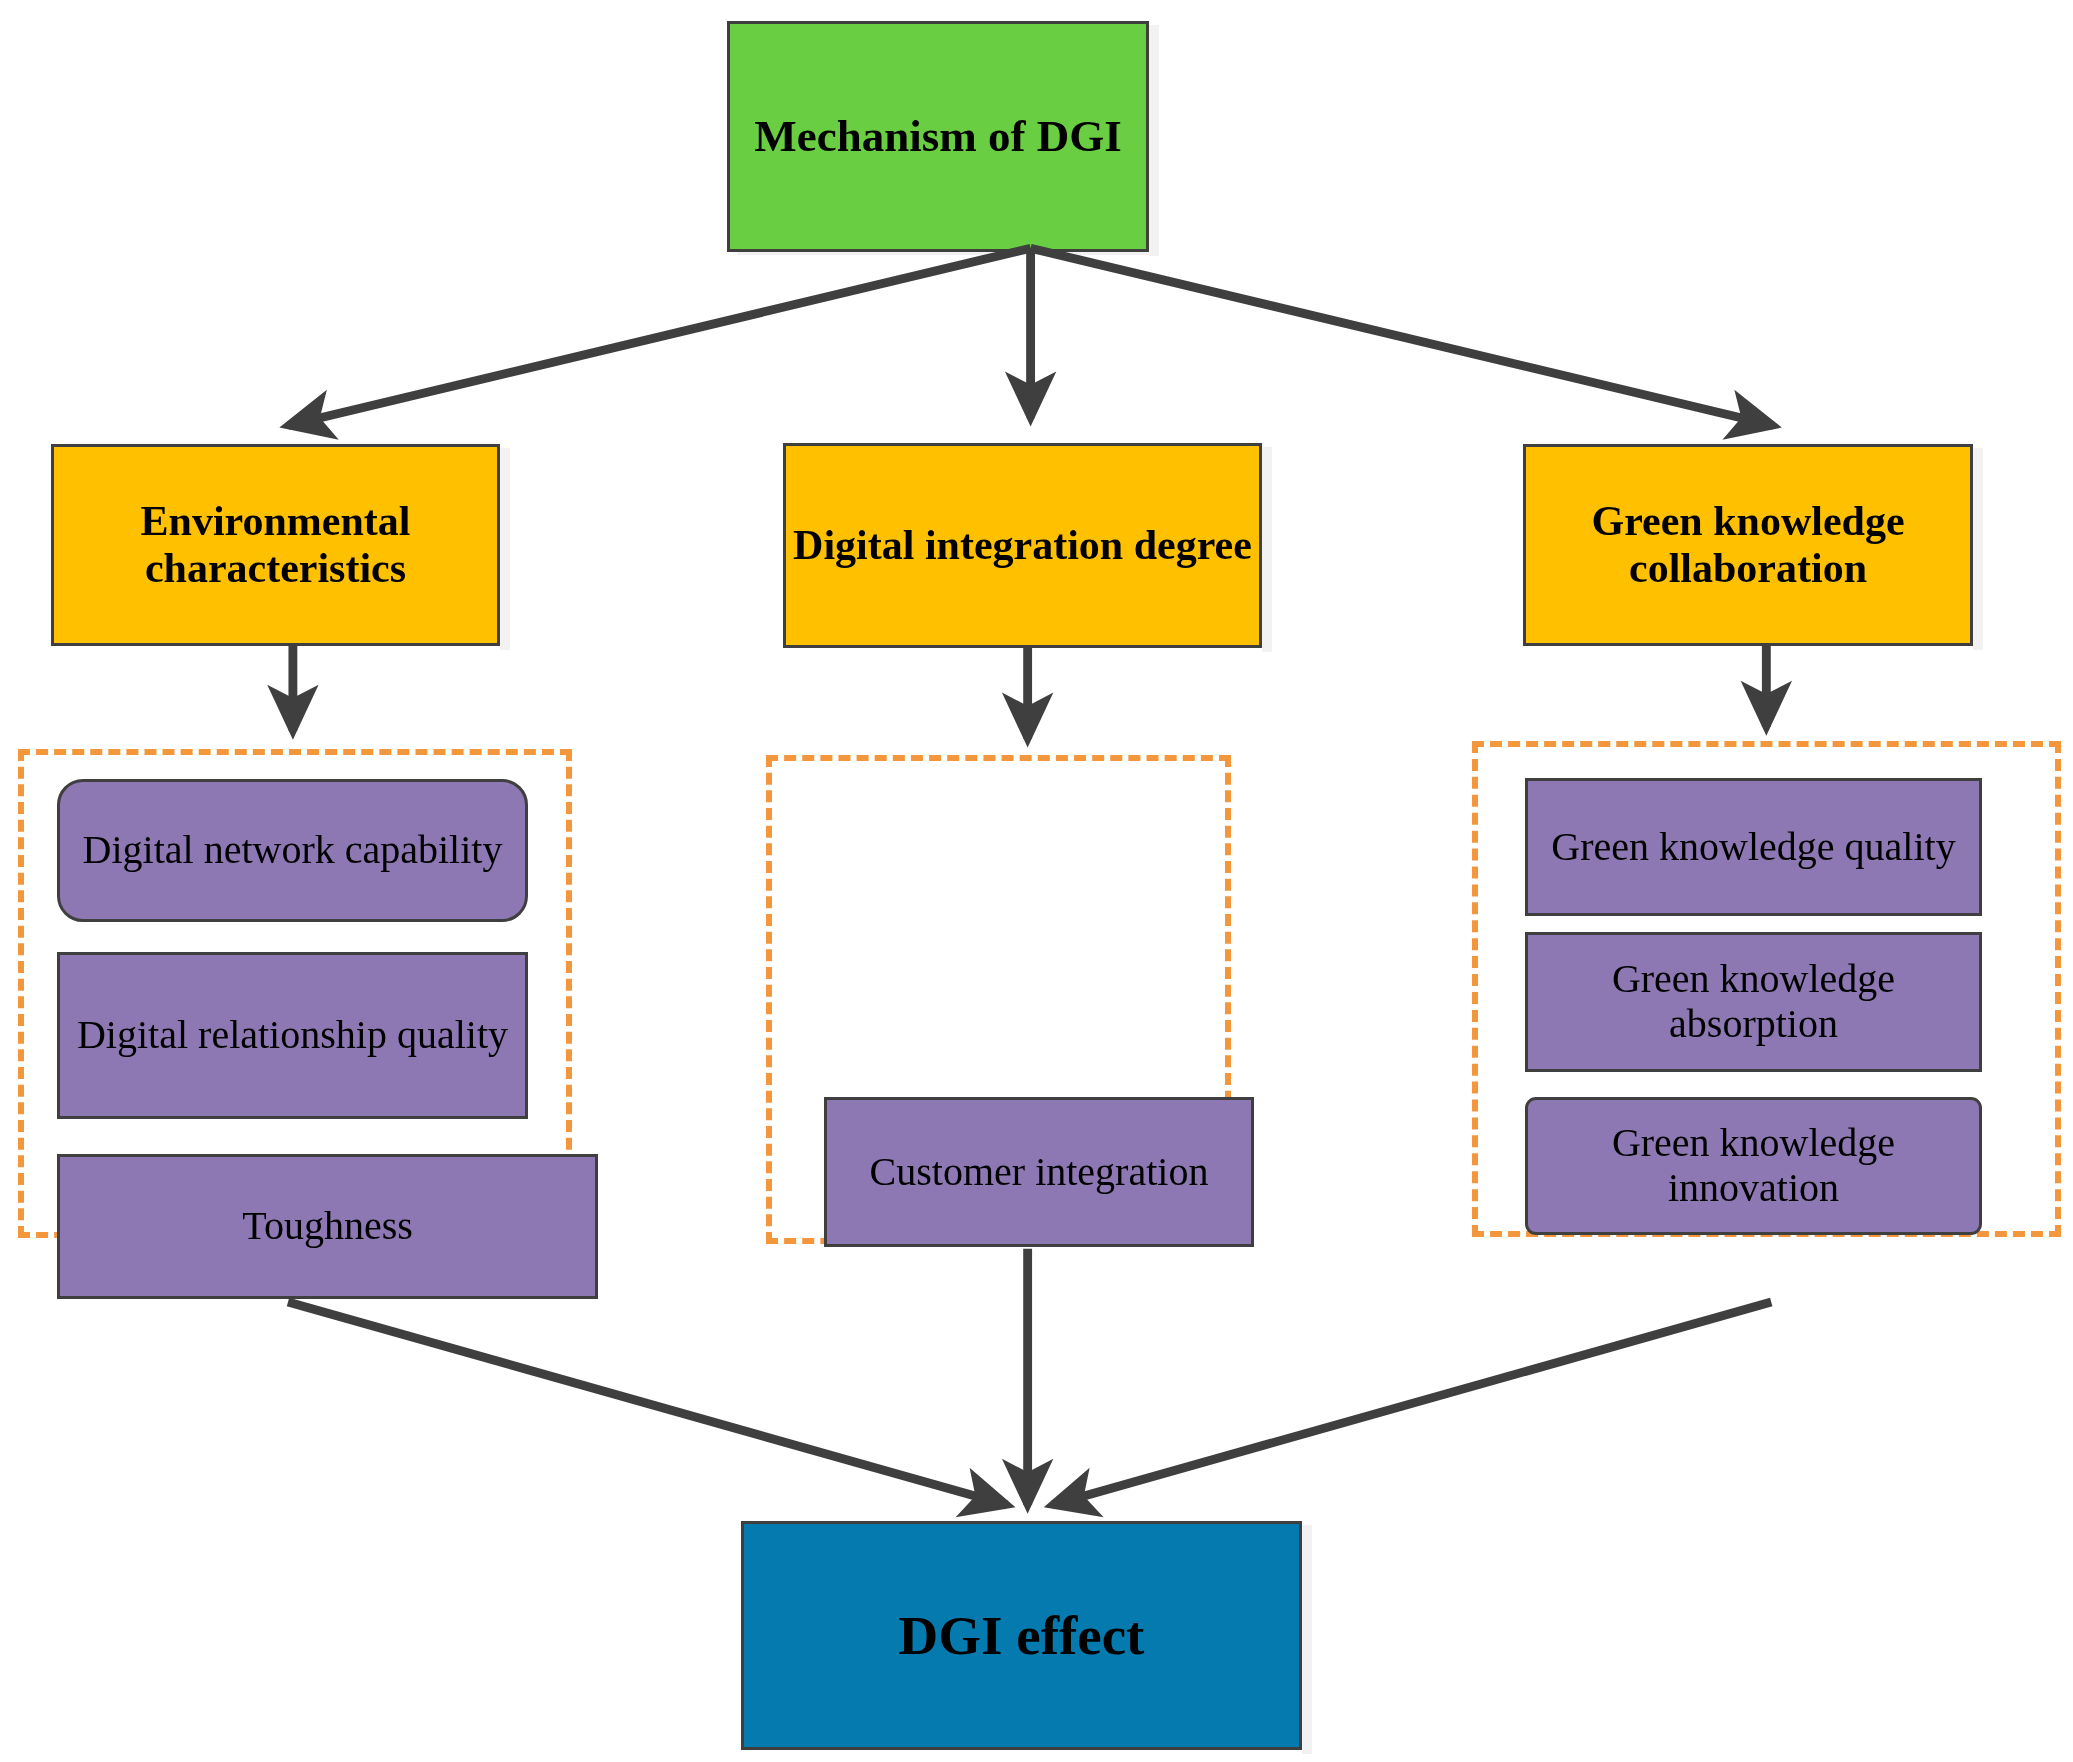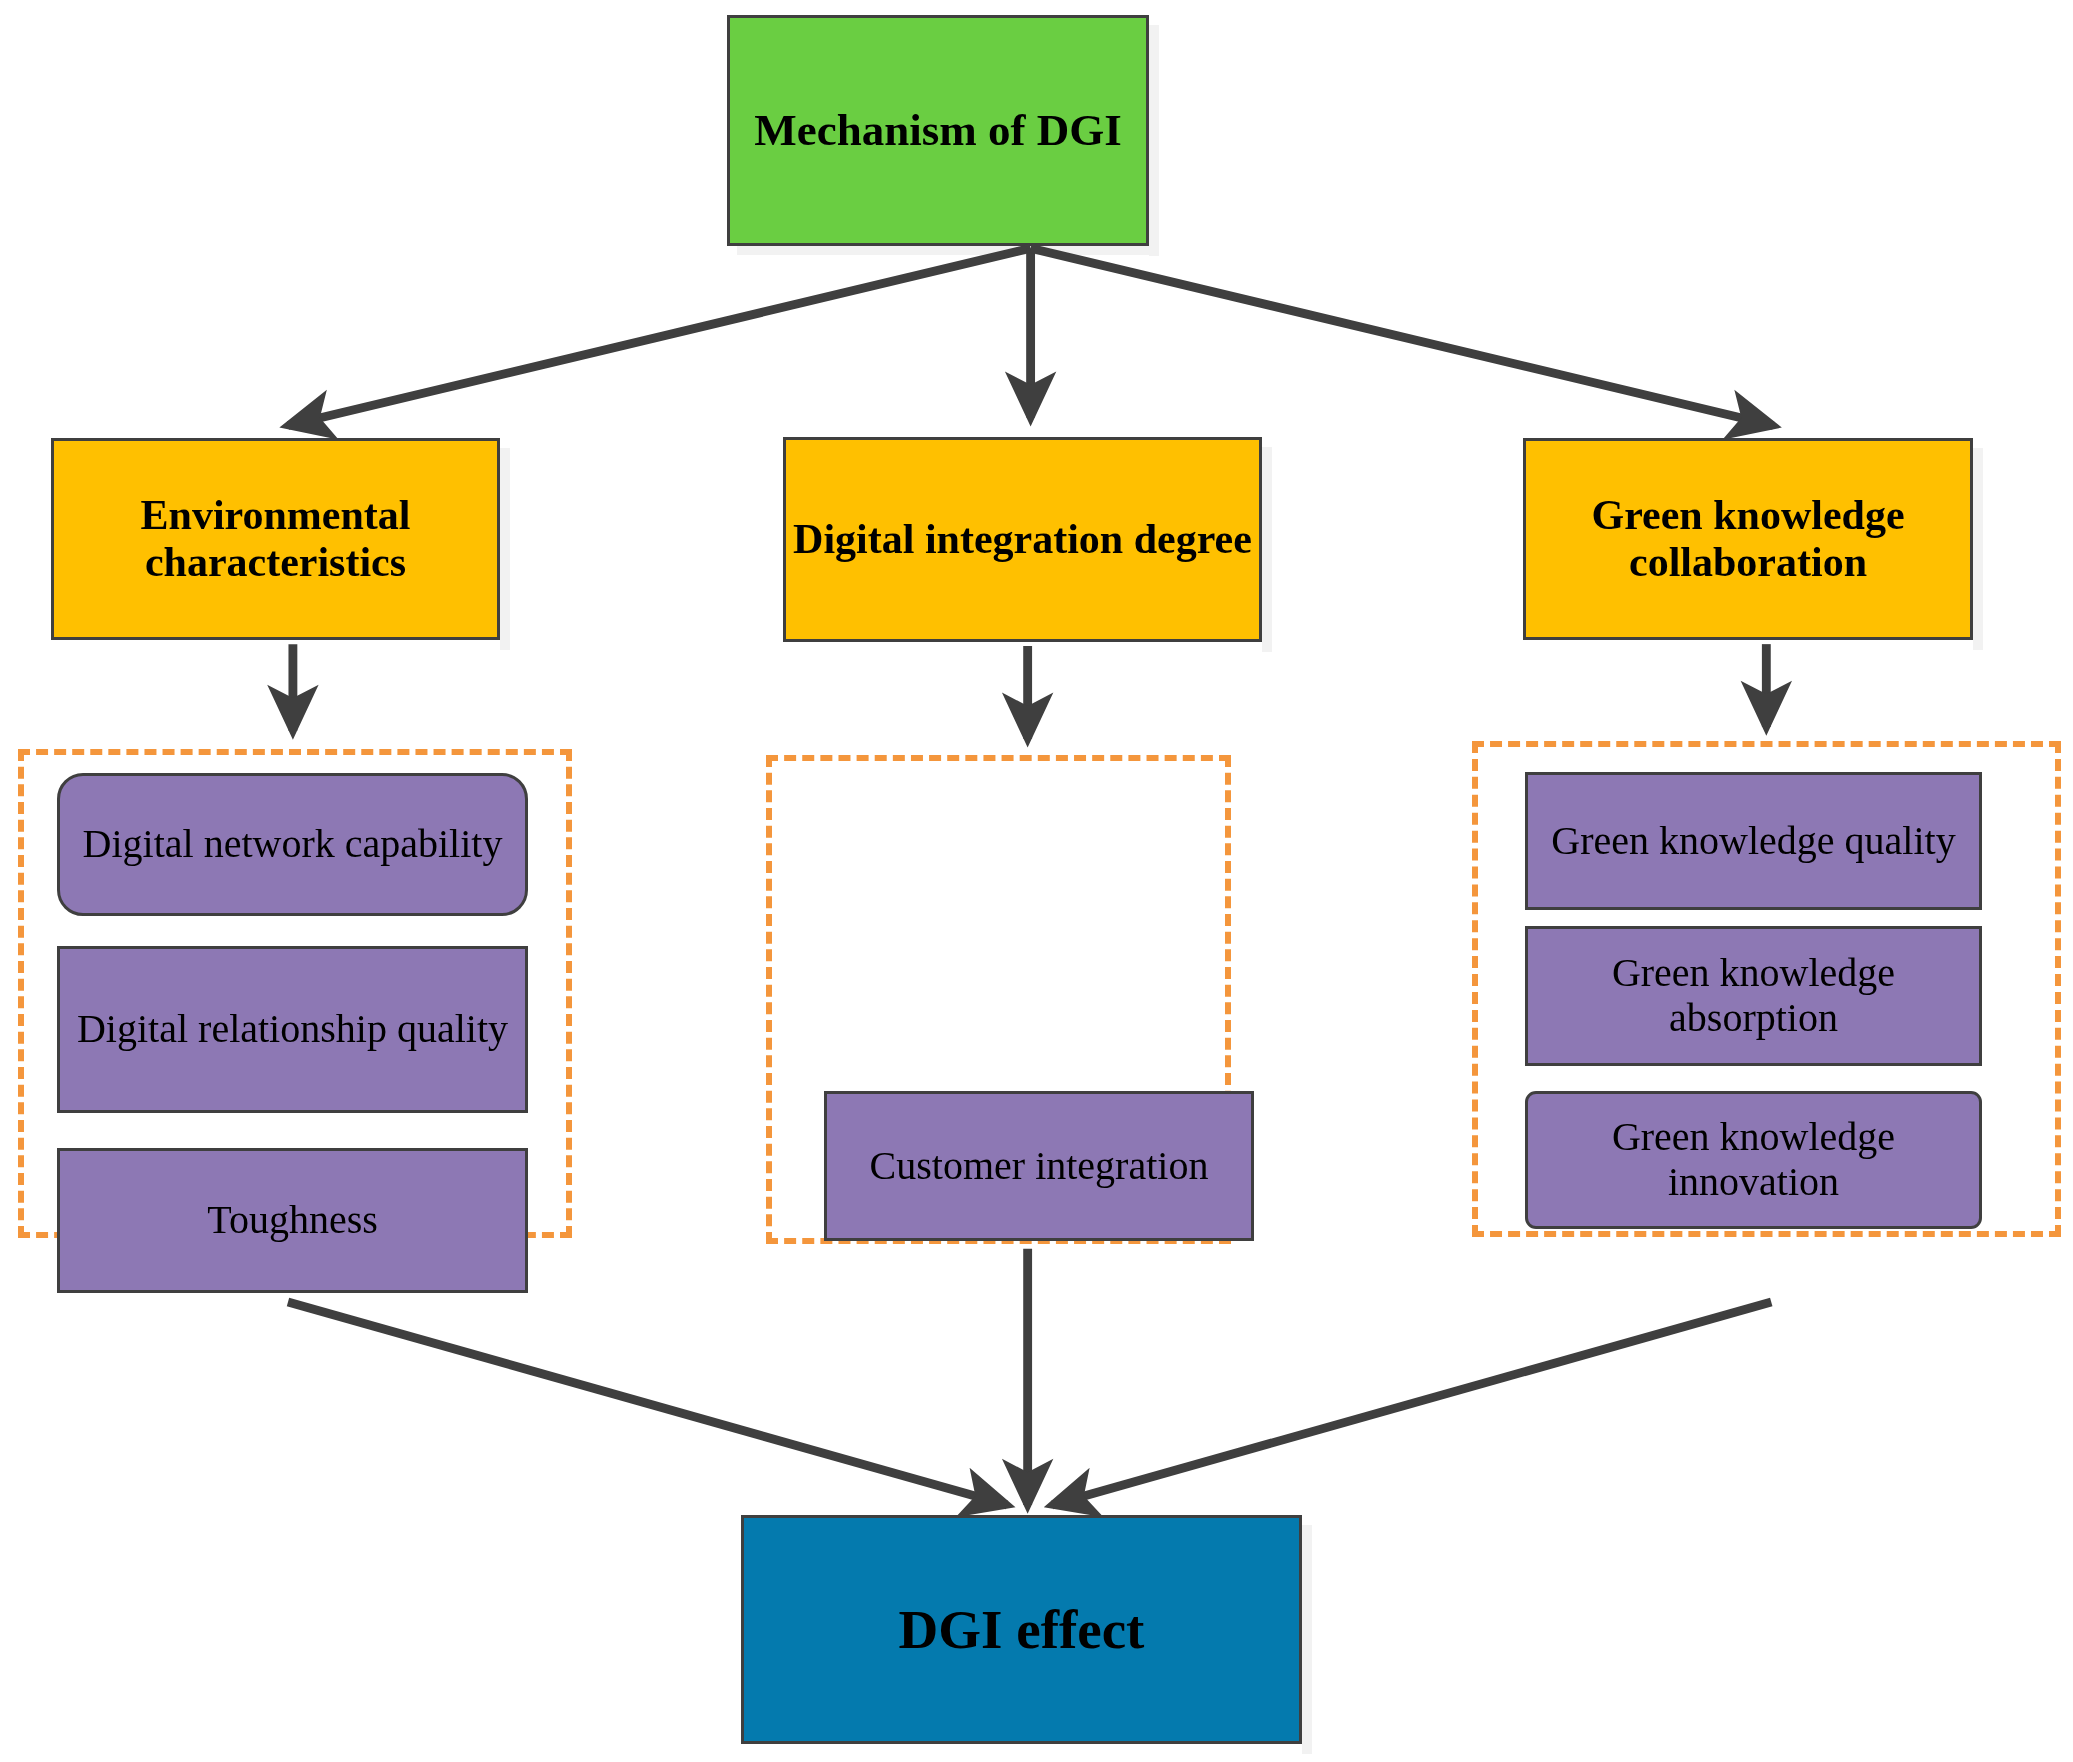--- a/index.html
+++ b/index.html
@@ -21,20 +21,21 @@
     position: absolute;
     box-sizing: border-box;
     display: flex;
     align-items: center;
     justify-content: center;
     text-align: center;
     color: #000000;
     line-height: 1.12;
     border: 3.9px solid #3f3f3f;
     z-index: 3;
+    margin-top: 6px;
   }
   .shadow {
     position: absolute;
     background: #f2f2f2;
     z-index: 1;
   }
   
   #node-mechanism {
     left: 727px;  top: 14.8px;  width: 422px;  height: 231px;
     background: #6ace42;
@@ -65,21 +66,21 @@
 
   
   .item-purple {
     background: #8d78b4;
     font-weight: normal;
     font-size: 40px;
   }
   
   #item-dnc  { left: 57px; top: 773px;  width: 471px; height: 143px; border-radius: 26px; }
   #item-drq  { left: 57px; top: 946px;  width: 471px; height: 167px; }
-  #item-tough{ left: 57px; top: 1148px; width: 471px; height: 145px; }
+  #item-tough{ left: 57px; top: 1148px; width: 541px; height: 145px; }
   
   #item-supplier { left: 824px; top: 800px;  width: 430px; height: 155px; }
   #item-customer { left: 824px; top: 1091px; width: 430px; height: 150px; }
   
   #item-gks { left: 1525px; top: 772px;  width: 457px; height: 138px; }
   #item-gka { left: 1525px; top: 926px;  width: 457px; height: 140px; }
   #item-gki { left: 1525px; top: 1091px; width: 457px; height: 138px; border-radius: 11px; }
 
   
   #node-dgi-effect {

